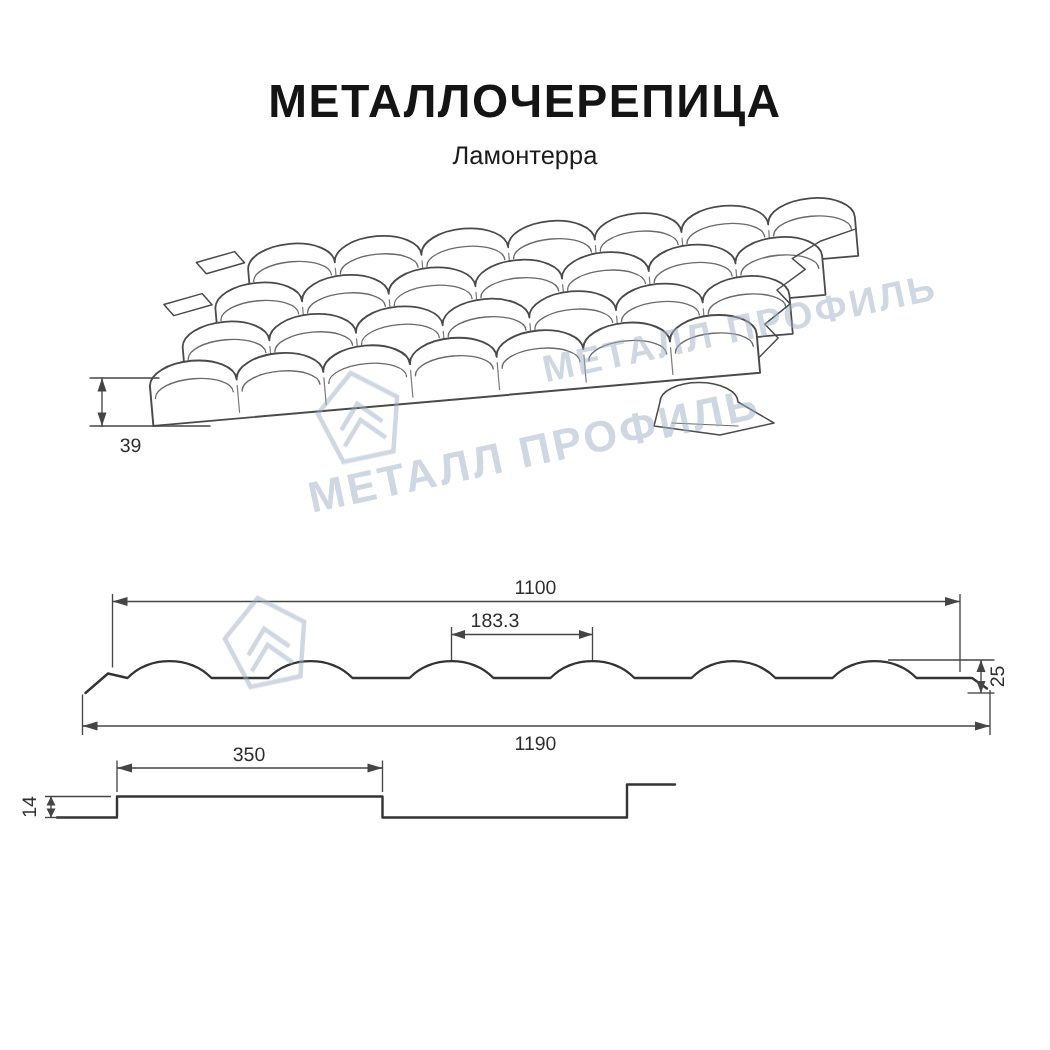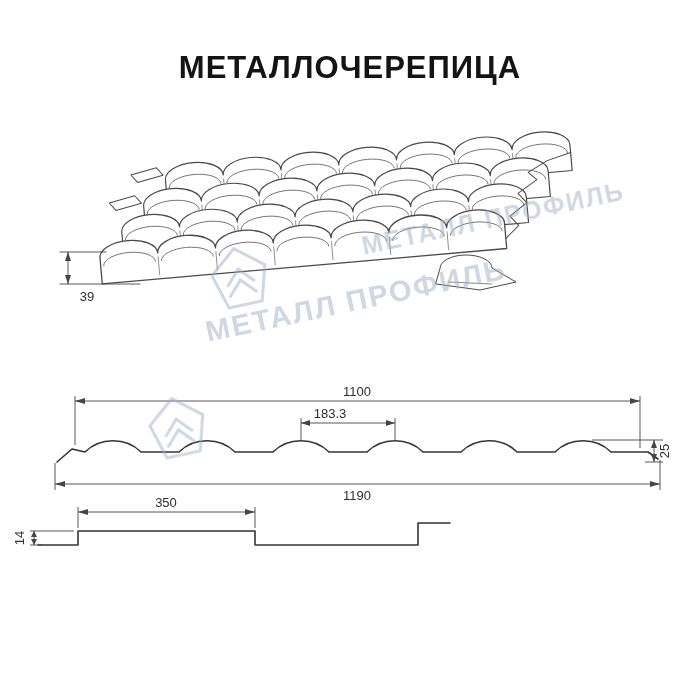--- a/index.html
+++ b/index.html
@@ -12,20 +12,21 @@
   .dimlbl{font-size:13px;fill:#2e2e2e;}
   .wmtext{font-weight:700;}
 </style>
 </head>
 <body>
 
 <div class="canvas">
 
   <div class="hdr">
     <h1>МЕТАЛЛОЧЕРЕПИЦА</h1>
+    <div class="sub">Ламонтерра</div>
   </div>
 
   <svg width="700" height="700" viewBox="0 0 700 700">
 
     <g stroke-linejoin="round" stroke-linecap="round">
       <g transform="translate(100,258) rotate(-5)">
 
         <g transform="translate(72,-72)">
           <path d="M0,0 a29,15 0 0 1 58,0 a29,15 0 0 1 58,0 a29,15 0 0 1 58,0 a29,15 0 0 1 58,0 a29,15 0 0 1 58,0 a29,15 0 0 1 58,0 a29,15 0 0 1 58,0 l0,26 l-406,0 z" fill="#ffffff" stroke="#4a4a4a" stroke-width="1.2"></path>
           <path d="M3,8 a26,11 0 0 1 52,0 m6,0 a26,11 0 0 1 52,0 m6,0 a26,11 0 0 1 52,0 m6,0 a26,11 0 0 1 52,0 m6,0 a26,11 0 0 1 52,0 m6,0 a26,11 0 0 1 52,0 m6,0 a26,11 0 0 1 52,0" fill="none" stroke="#6a6a6a" stroke-width="0.9"></path>

